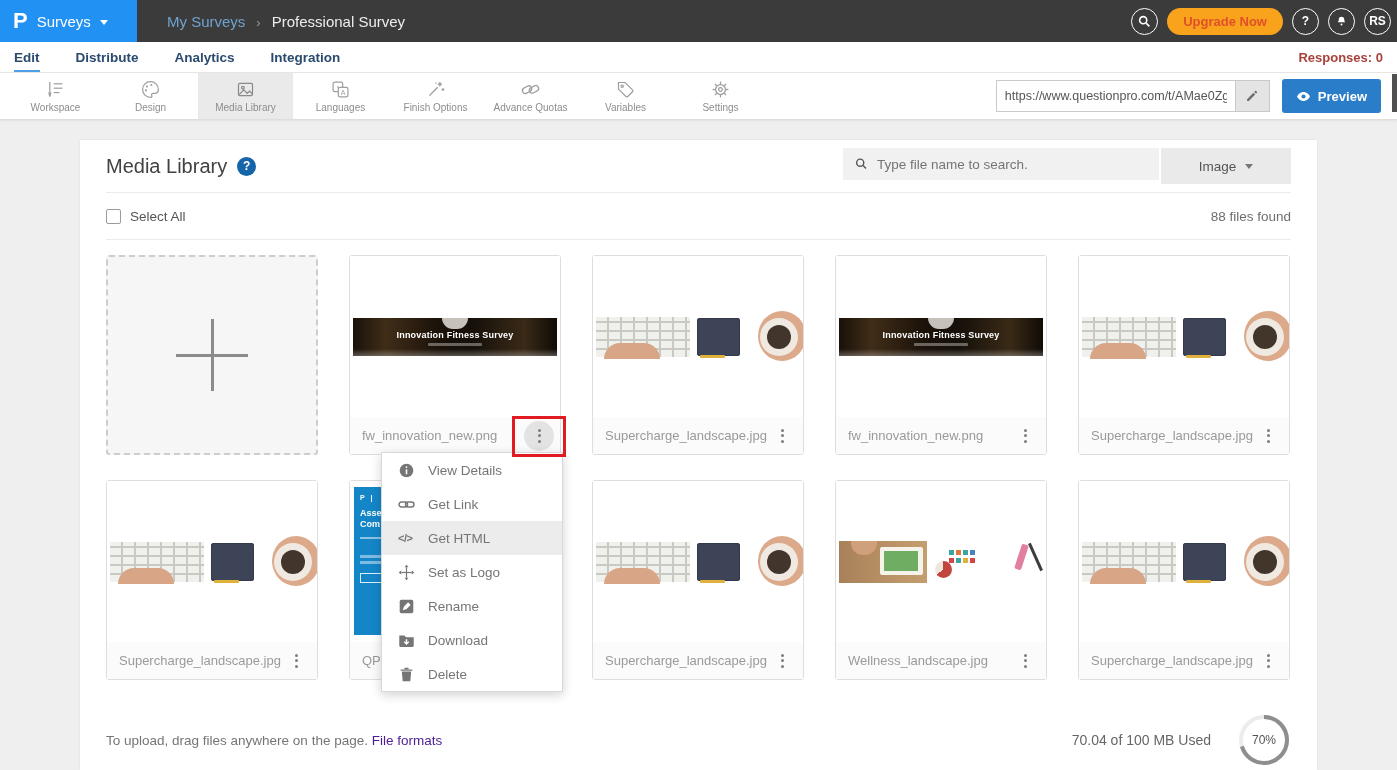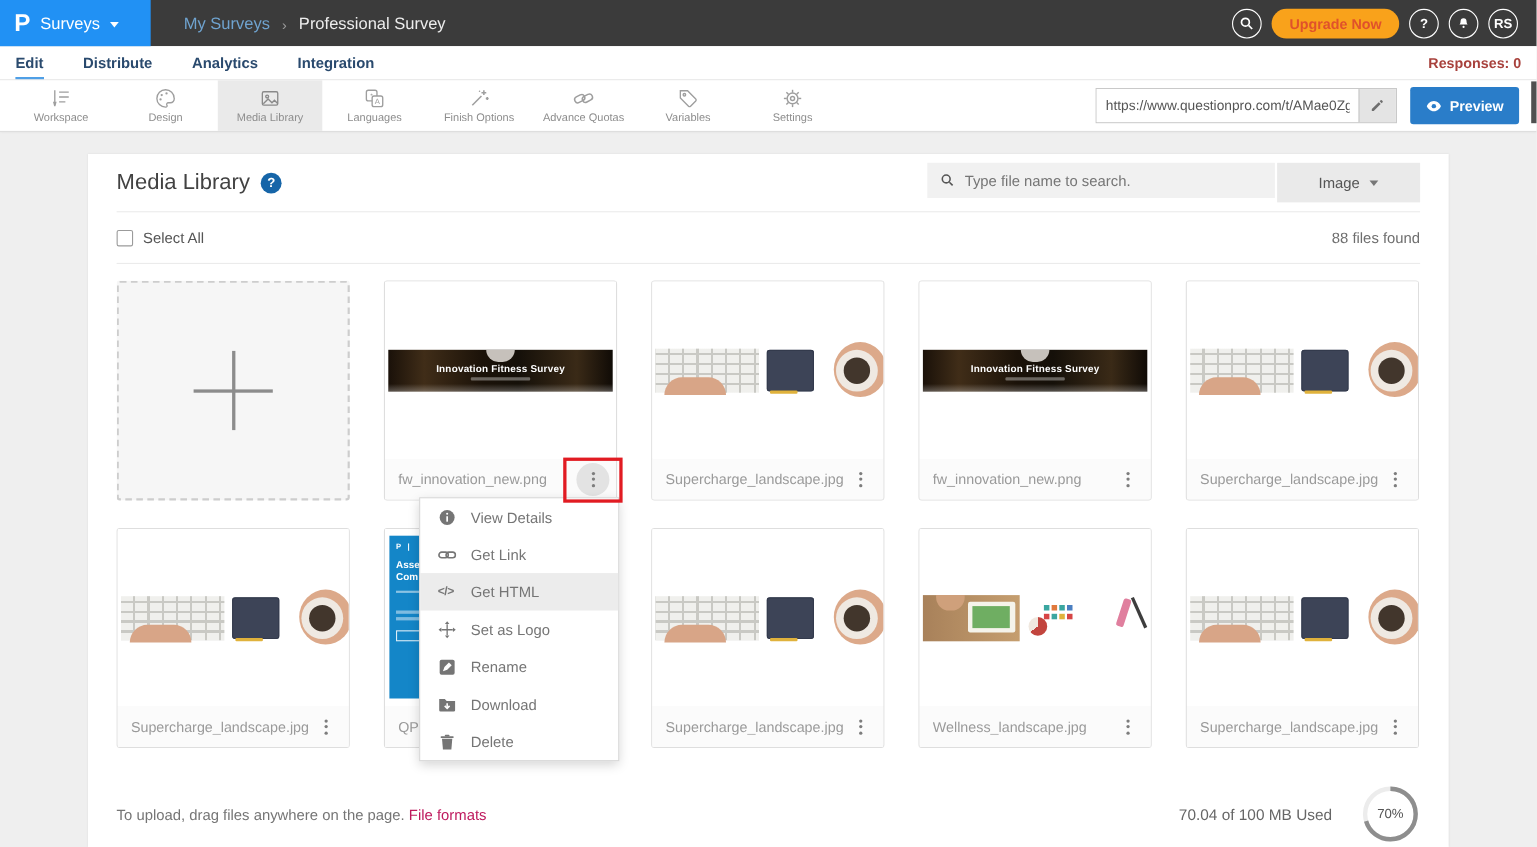--- a/index.html
+++ b/index.html
@@ -11,21 +11,21 @@
   .logo-area { width:137px; height:100%; background:#2191f4; display:flex; align-items:center;
                gap:9px; padding-left:13px; color:#fff; cursor:pointer; }
   .logo-p { font-size:22px; font-weight:800; line-height:1; }
   .product { font-size:15px; }
   .caret-down { width:0; height:0; border-left:4.5px solid transparent; border-right:4.5px solid transparent;
                 border-top:5px solid #fff; margin-top:2px; }
   .crumbs { display:flex; align-items:flex-end; gap:11px; margin-left:30px; font-size:15px; }
   .crumb-link { color:#6fa3cf; cursor:pointer; }
   .crumb-sep { color:#9a9a9a; font-size:13px; }
   .crumb-current { color:#ededed; }
-  .top-right { margin-left:auto; display:flex; align-items:flex-start; gap:9px; padding-right:17px; }
+  .top-right { margin-left:auto; display:flex; align-items:flex-start; gap:9px; padding-right:6px; }
   .circle-btn { width:27px; height:27px; border:1.5px solid #fff; border-radius:50%; background:transparent;
                 display:flex; align-items:center; justify-content:center; color:#fff; font-size:12px;
                 font-weight:bold; cursor:pointer; flex:none; }
   .upgrade { height:27px; border:none; border-radius:14px; background:#f9a21b; color:#e0512b;
              font-weight:bold; font-size:13px; padding:0 16px; cursor:pointer; font-family:inherit; }
 
   
   .navbar { height:31px; background:#fff; border-bottom:1px solid #e6e6e6; display:flex;
             align-items:stretch; padding:0 14px; }
   .nav-tabs { display:flex; gap:36px; }
@@ -154,21 +154,21 @@
   .menu-item.active { background:#ececec; }
   .menu-item svg { width:17px; height:17px; flex:none; }
   .code-glyph { width:17px; font-size:11px; font-weight:bold; color:#757575; letter-spacing:-.5px; flex:none; }
   .red-annotation { position:absolute; left:512px; top:416px; width:54px; height:41px;
                     border:3px solid #e11b22; z-index:60; pointer-events:none; }
   .scroll-thumb { position:absolute; right:0; top:74px; width:5px; height:38px; background:#505050; z-index:70; }
 
   
   .panel-foot { display:flex; align-items:center; justify-content:space-between; margin-top:33px; }
   .foot-left { font-size:13.5px; color:#757575; }
-  .foot-left a { color:#be185d; text-decoration:none; cursor:pointer; }
+  .foot-left a { color:#4c1d95; text-decoration:none; cursor:pointer; }
   .foot-right { display:flex; align-items:center; gap:26px; }
   .usage-text { font-size:14px; color:#666; }
   .ring-wrap { width:54px; height:54px; position:relative; flex:none; }
   .ring-label { position:absolute; inset:0; display:flex; align-items:center; justify-content:center;
                 font-size:12px; color:#555; }
 </style>
 </head>
 <body>
 
 <div class="topbar">

